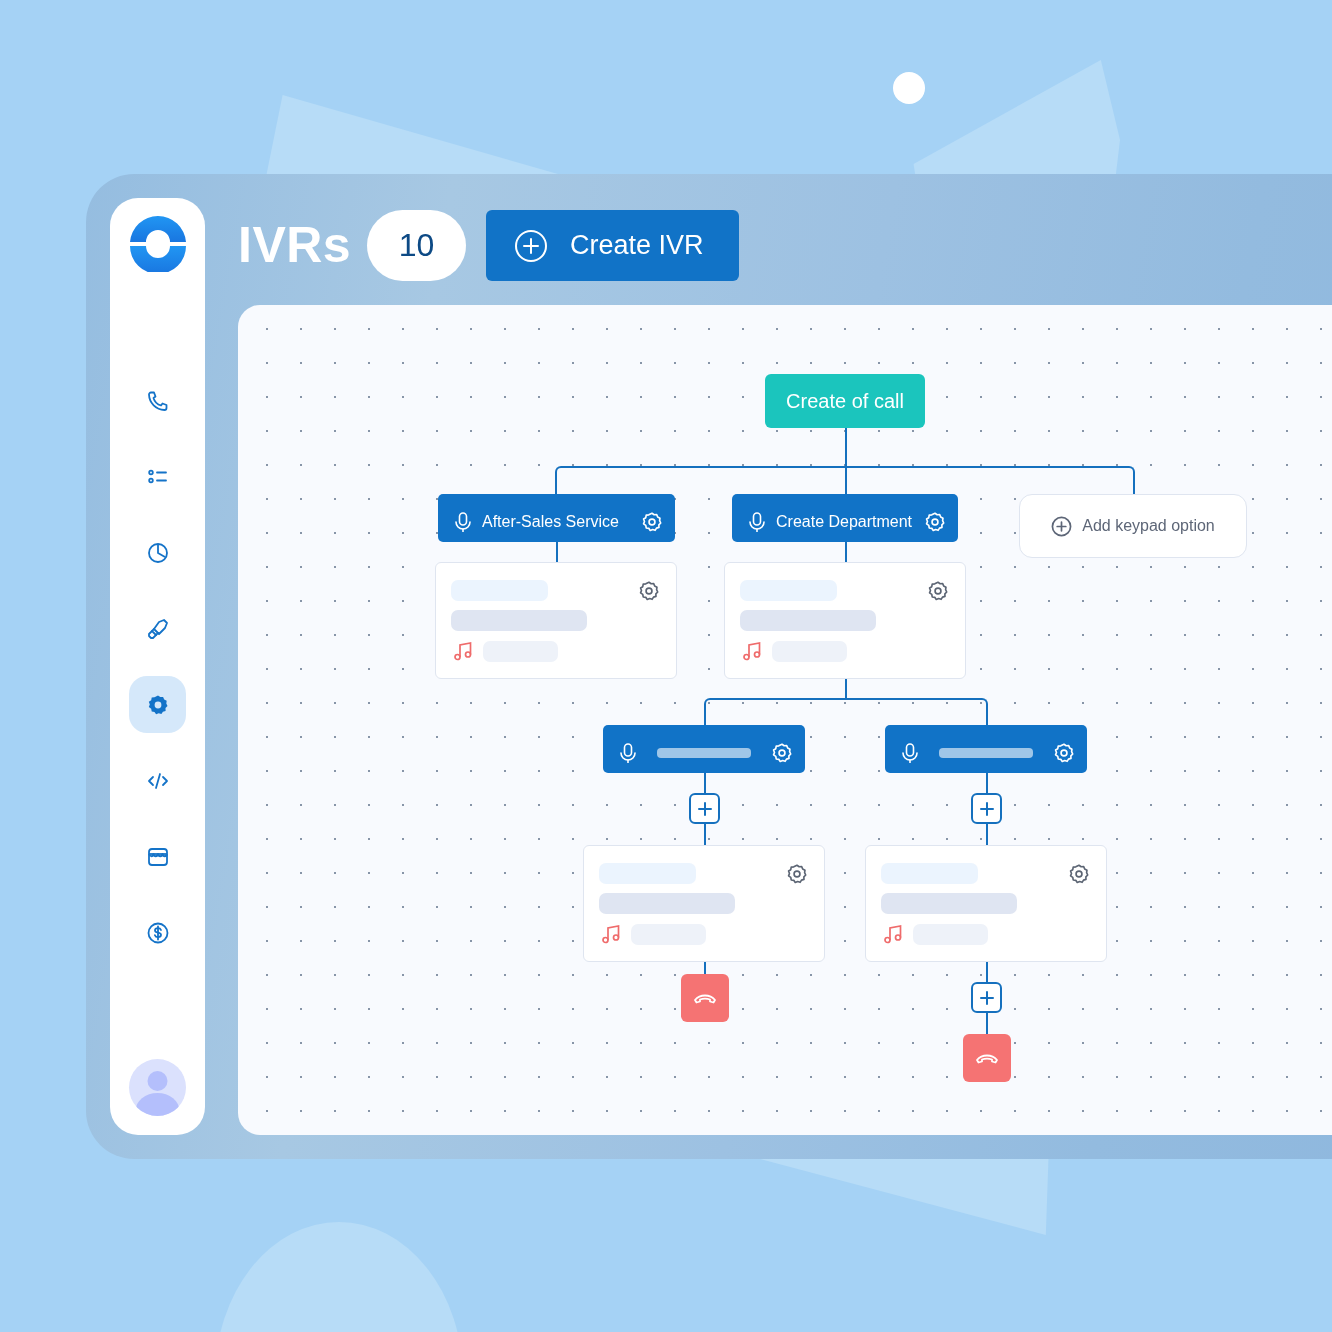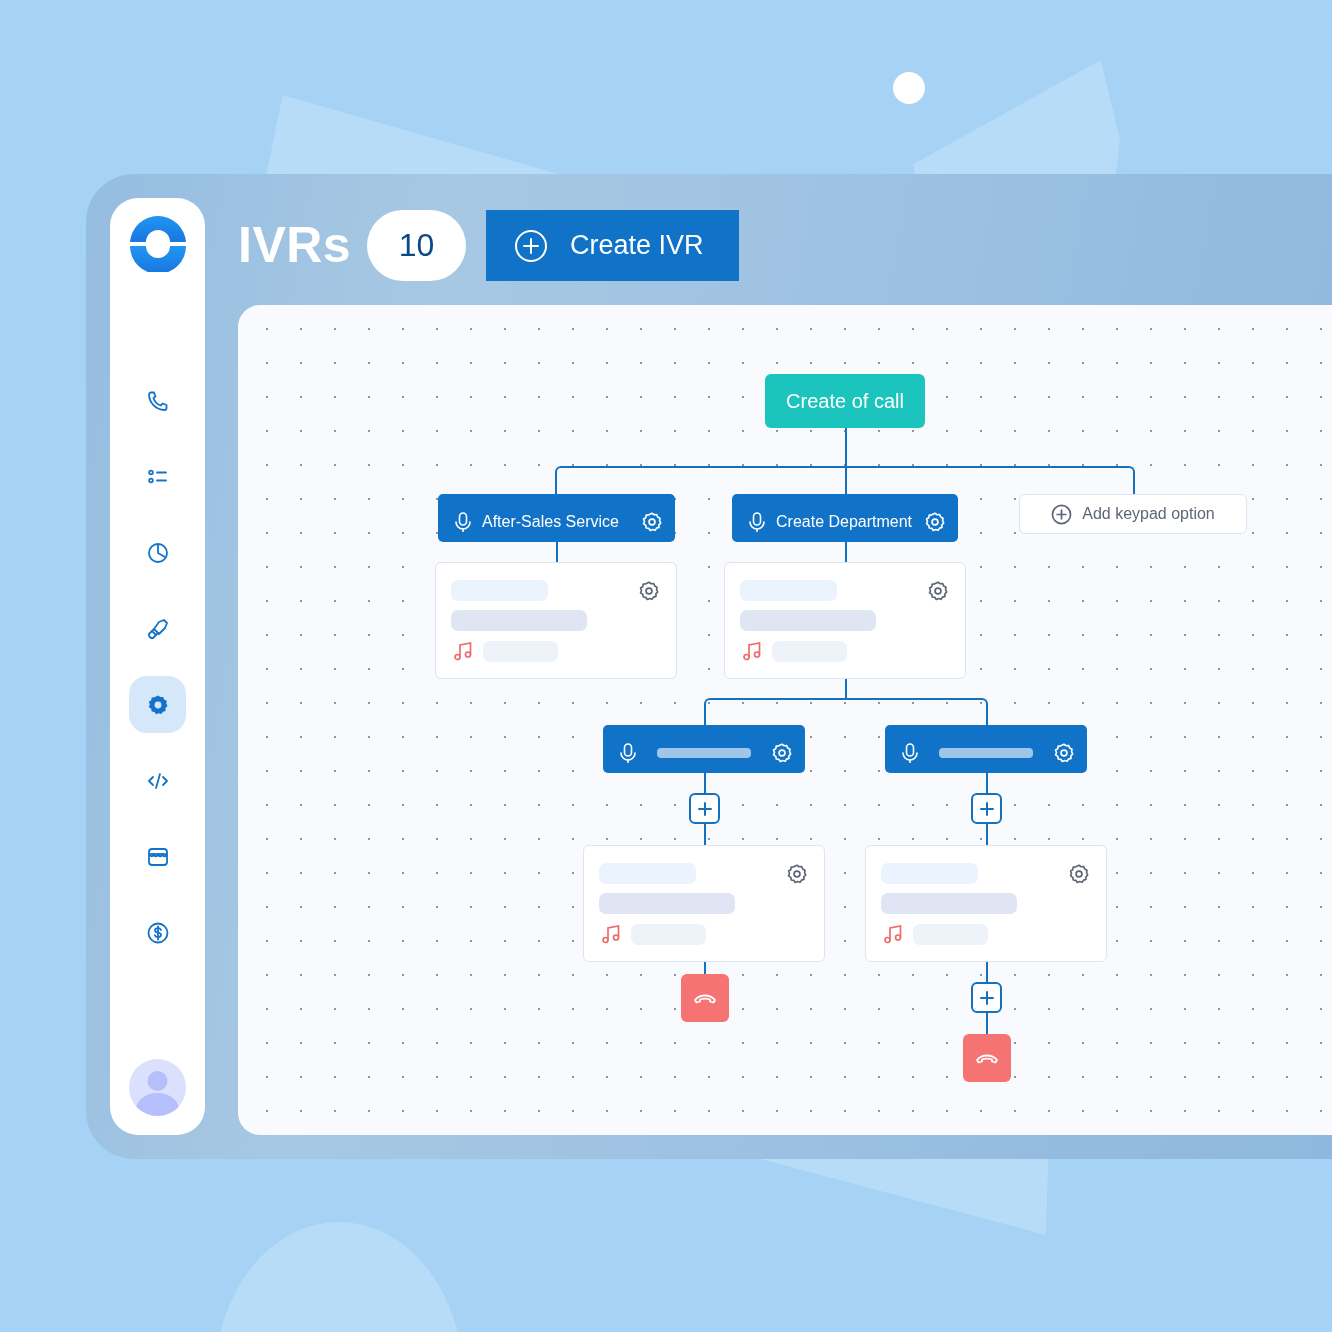--- a/index.html
+++ b/index.html
@@ -58,21 +58,21 @@
     color: #ffffff; letter-spacing: 0.5px; line-height: 60px;
   }
   .count-pill {
     position: absolute; left: 367px; top: 210px; width: 99px; height: 71px;
     background: #ffffff; border-radius: 36px;
     display: flex; align-items: center; justify-content: center;
     font-size: 32px; color: #0d4a85;
   }
   .create-btn {
     position: absolute; left: 486px; top: 210px; width: 253px; height: 71px;
-    background: #1173c7; border-radius: 0; border: none;
+    background: #1173c7; border-radius: 6px; border: none;
     display: flex; align-items: center; padding-left: 28px; gap: 22px;
     color: #ffffff; font-size: 27px;
     font-family: "Liberation Sans", "DejaVu Sans", sans-serif;
   }
   .create-btn svg { width: 34px; height: 34px; }
 
   .canvas {
     position: absolute; left: 238px; top: 305px; width: 1120px; height: 830px;
     border-radius: 22px 0 0 22px;
     background-color: #f8fafe;
@@ -93,22 +93,22 @@
     position: absolute; height: 48px; background: #1173c7; border-radius: 5px;
     color: #ffffff; font-size: 16px; display: flex; align-items: center;
     padding: 8px 12px 0 16px; gap: 10px;
   }
   .option-node .lbl { flex: 1; white-space: nowrap; }
   .option-node svg { flex: none; }
   .placeholder-bar {
     flex: 1; height: 10px; border-radius: 4px; background: #9fc6e8; margin: 0 10px;
   }
   .add-keypad {
-    position: absolute; left: 1019px; top: 494px; width: 228px; height: 40px;
-    background: #ffffff; border: 1px solid #dfe5f0; border-radius: 6px;
+    position: absolute; left: 1019px; top: 494px; width: 228px; height: 64px;
+    background: #ffffff; border: 1px solid #dfe5f0; border-radius: 13px;
     display: flex; align-items: center; justify-content: center; gap: 10px;
     color: #5d6677; font-size: 16px;
   }
   .card {
     position: absolute; width: 242px; height: 117px; background: #ffffff;
     border: 1px solid #dfe5f0; border-radius: 6px;
   }
   .card .sk { position: absolute; border-radius: 7px; }
   .card .sk1 { left: 15px; top: 17px; width: 97px; height: 21px; background: #ebf4fe; }
   .card .sk2 { left: 15px; top: 47px; width: 136px; height: 21px; background: #dfe5f2; }

